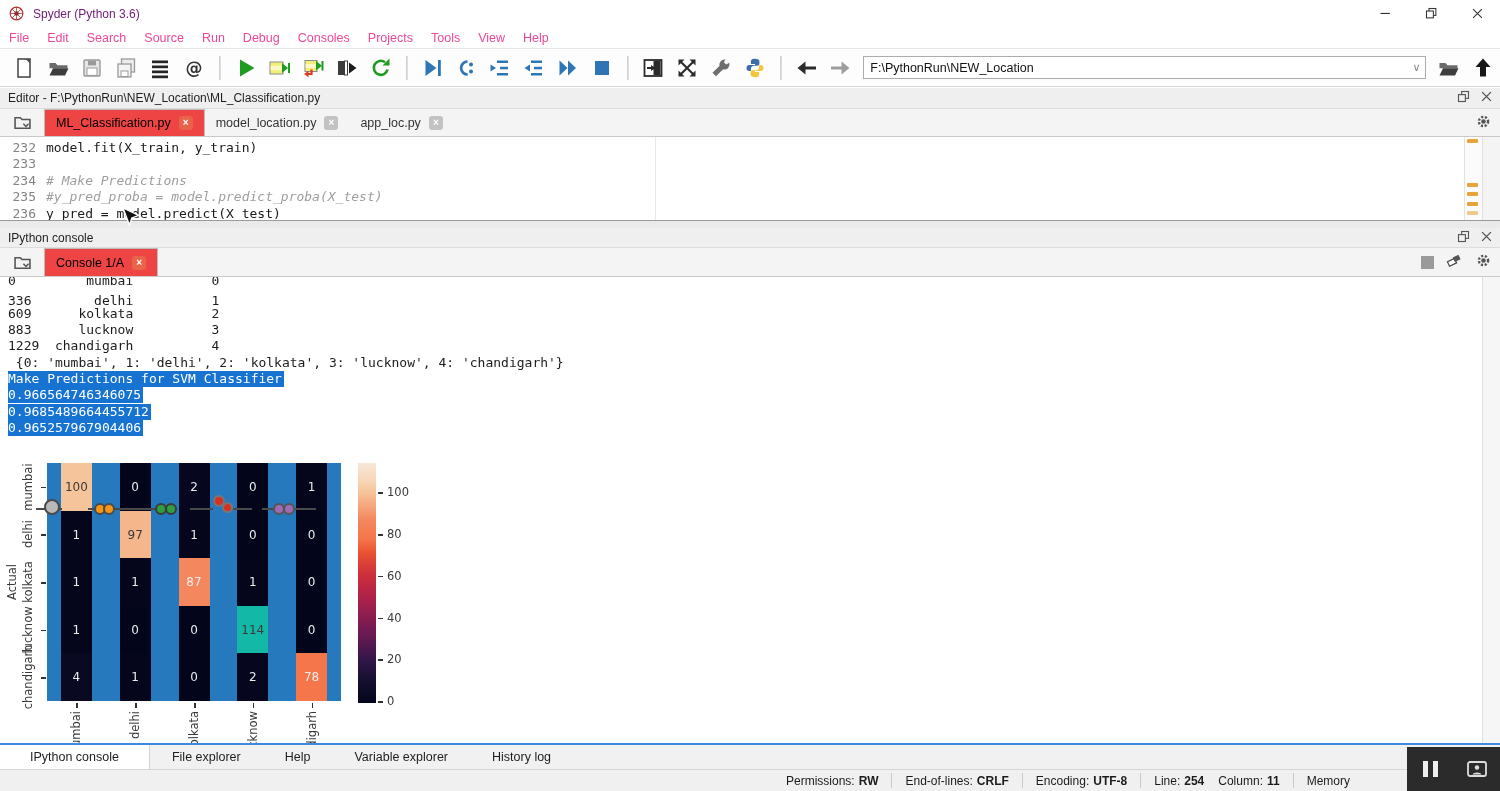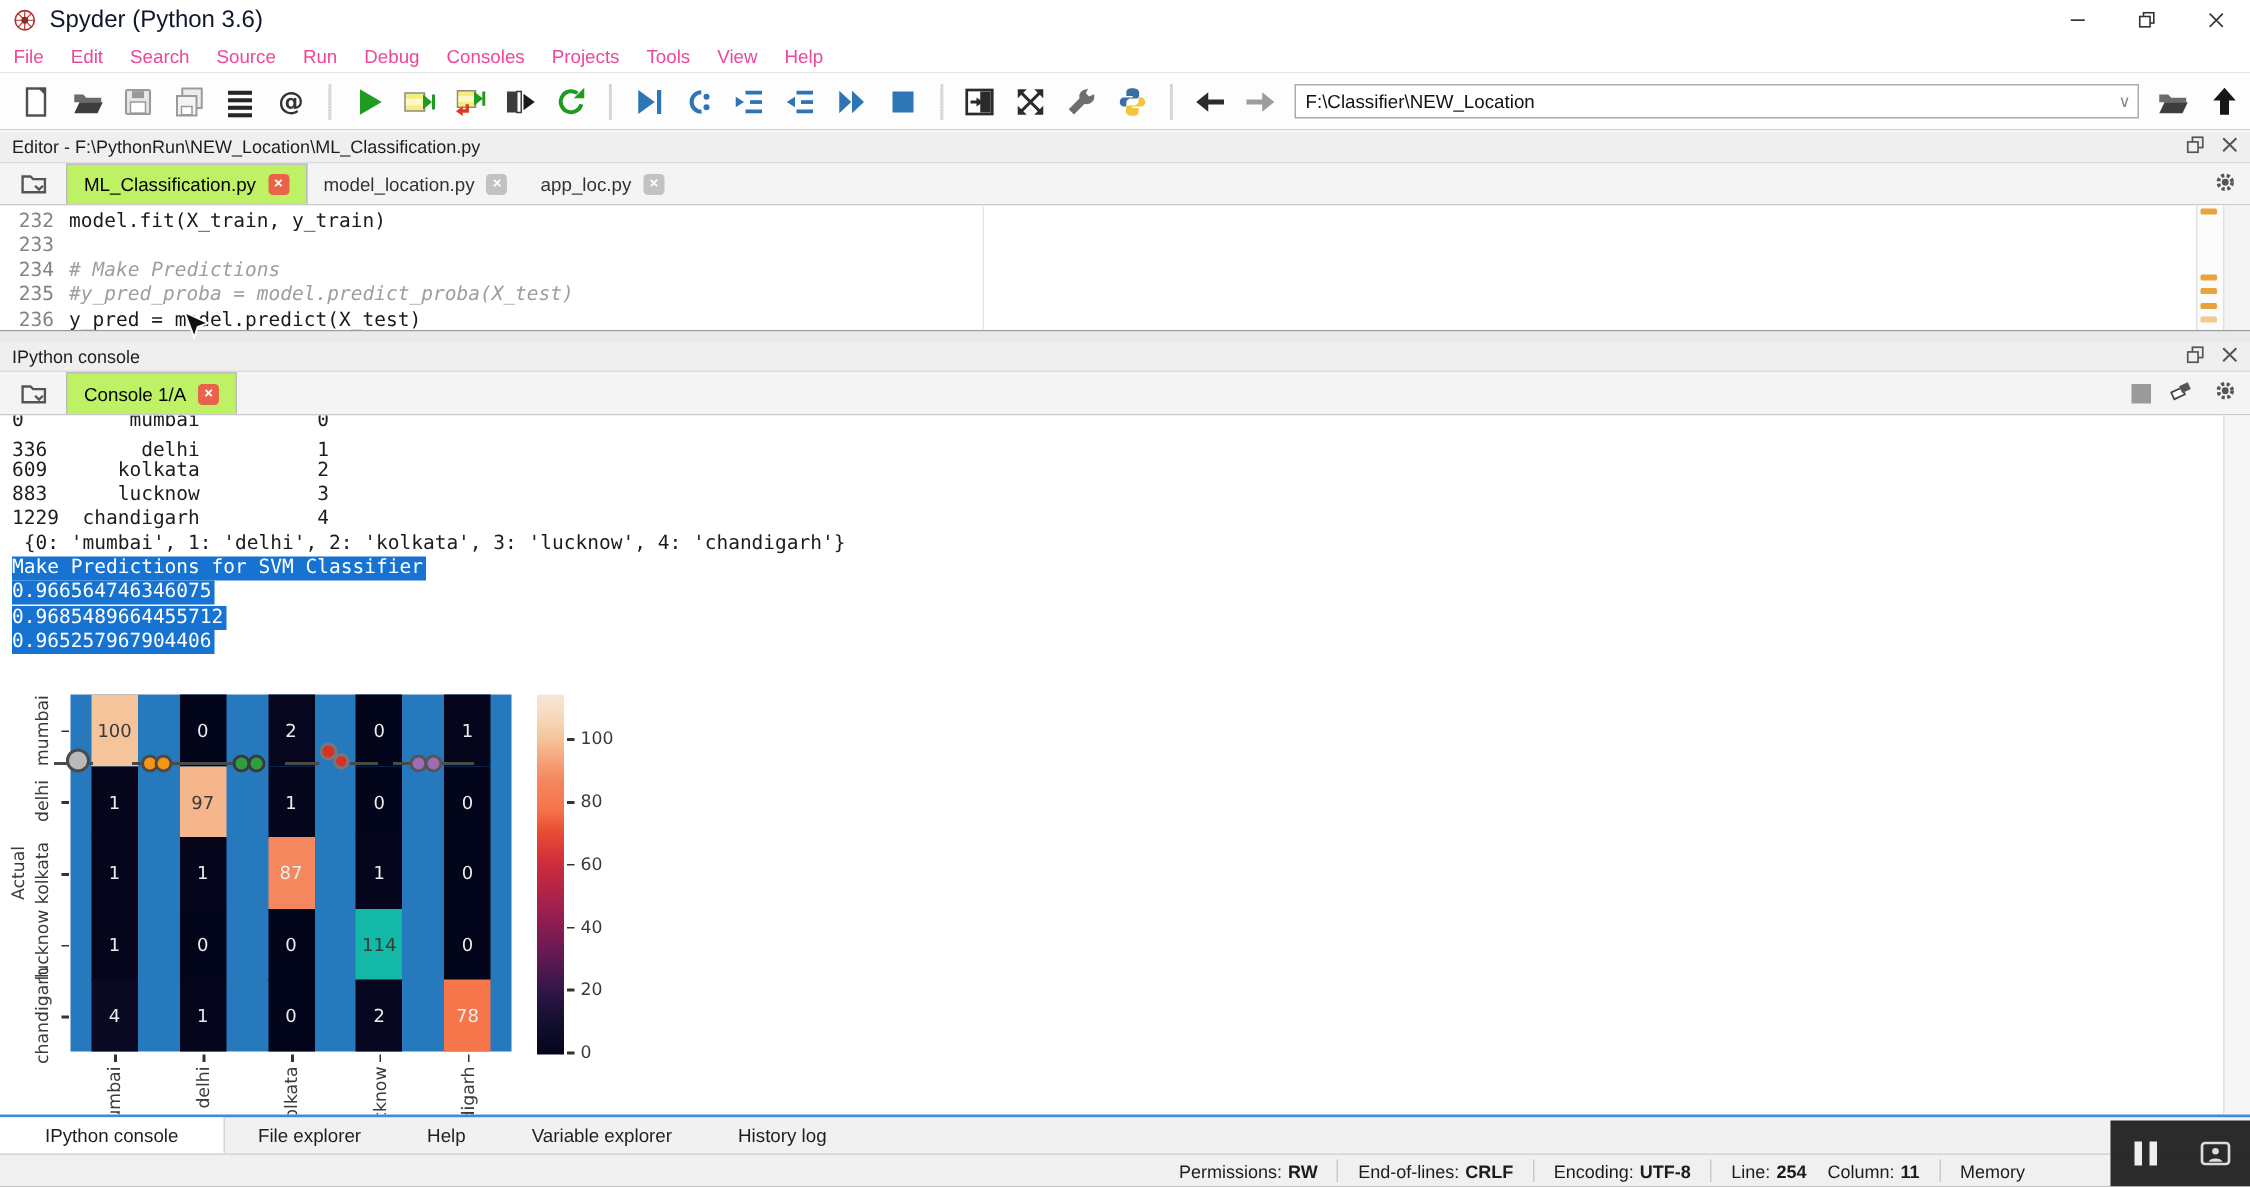--- a/index.html
+++ b/index.html
@@ -1,21 +1,21 @@
 <!DOCTYPE html>
 <html><head>
 <meta charset="utf-8">
 <style>
   html,body{margin:0;padding:0;background:#888;}
   #app{position:relative;width:1500px;height:791px;background:#fff;overflow:hidden;
        font-family:"Liberation Sans",sans-serif;color:#222;font-size:12px;}
   
   .titlebar{position:absolute;left:0;top:0;width:1500px;height:27px;background:#fff;display:flex;align-items:center;}
   .titlebar .logo{margin-left:8px;width:17px;height:17px;display:inline-flex;}
-  .titlebar .title{margin-left:8px;font-size:16px;color:#0f172a;}
+  .titlebar .title{margin-left:8px;font-size:12px;color:#701a75;}
   .wctrls{position:absolute;right:0;top:0;height:27px;display:flex;}
   .wctrl{width:46px;height:27px;display:flex;align-items:center;justify-content:center;}
   
   .menubar{position:absolute;left:0;top:27px;width:1500px;height:21px;background:#fff;display:flex;align-items:center;border-bottom:1px solid #e6e6e6;}
   .menu-item{padding:0 9px;font-size:12.5px;color:#ec4899;}
   
   .toolbar{position:absolute;left:0;top:49px;width:1500px;height:38px;background:#fdfdfd;border-bottom:1px solid #d7d7d7;display:flex;align-items:center;padding-left:8px;box-sizing:border-box;}
   .tbtn{width:30px;height:30px;display:flex;align-items:center;justify-content:center;margin:0 2px;}
   .tbtn svg{width:24px;height:24px;}
   .tsep{width:1px;height:24px;background:#ddd;margin:0 8px;border-left:1px dotted #ccc;}
@@ -24,21 +24,21 @@
   .pathbox .chev{color:#888;margin-right:5px;font-size:11px;}
   
   .pane-title{position:absolute;left:0;width:1500px;background:#efefef;border-bottom:1px solid #dcdcdc;display:flex;align-items:center;font-size:12px;color:#1e1e1e;}
   .pane-title .ptxt{margin-left:8px;}
   .pane-icons{margin-left:auto;margin-right:6px;display:flex;gap:8px;}
   .pane-icons svg{width:15px;height:15px;}
   .tabbar{position:absolute;left:0;width:1500px;background:#f4f4f4;border-bottom:1px solid #c9c9c9;display:flex;align-items:stretch;box-sizing:border-box;}
   .browse-btn{width:44px;display:flex;align-items:center;justify-content:center;}
   .browse-btn svg{width:21px;height:21px;}
   .tab{display:flex;align-items:center;padding:0 11px;font-size:12.5px;color:#333;}
-  .tab.active{background:#bef264;border:1px solid #bdbdbd;border-bottom:none;color:#000;text-align:right;}
+  .tab.active{background:#ef4444;border:1px solid #bdbdbd;border-bottom:none;color:#000;text-align:right;}
   .badge{width:14px;height:14px;border-radius:3px;margin-left:8px;display:flex;align-items:center;justify-content:center;color:#fff;font-size:10px;font-weight:bold;line-height:1;}
   .badge.orange{background:#e8634a;}
   .badge.gray{background:#c2c2c2;}
   .tab-right{margin-left:auto;margin-right:8px;display:flex;align-items:center;gap:12px;}
   .tab-right svg{width:17px;height:17px;}
   .stop-square{width:13px;height:13px;background:#9a9a9a;}
   
   .editor-body{position:absolute;left:0;top:137px;width:1500px;height:83px;background:#fff;overflow:hidden;}
   .eline{position:absolute;left:0;height:16px;white-space:pre;font-family:"DejaVu Sans Mono","Liberation Mono",monospace;font-size:13px;}
   .eline .lnum{position:absolute;left:0;width:36px;text-align:right;color:#828282;}
@@ -292,21 +292,21 @@
         <svg viewBox="0 0 24 24">
           <path d="M21 10.4H10.5V5.5L2.5 12l8 6.5v-4.9H21z" fill="#2b2b2b"></path>
         </svg>
       </div>
       <div class="tbtn">
         <svg viewBox="0 0 24 24">
           <path d="M3 10.4h10.5V5.5L21.5 12l-8 6.5v-4.9H3z" fill="#9d9d9d"></path>
         </svg>
       </div>
       <div class="pathbox">
-        <span class="ptext">F:\Classifier\NEW_Location</span>
+        <span class="ptext">F:\PythonRun\NEW_Location</span>
         <span class="chev">∨</span>
       </div>
       <div class="tbtn">
         <svg viewBox="0 0 24 24">
           <path d="M2.5 7h6l2 2.2h10v3H2.5z" fill="#6b6b6b"></path>
           <path d="M2.5 19.5l3.5-7.3h15.5l-3.5 7.3z" fill="#3d3d3d"></path>
         </svg>
       </div>
       <div class="tbtn">
         <svg viewBox="0 0 24 24">

